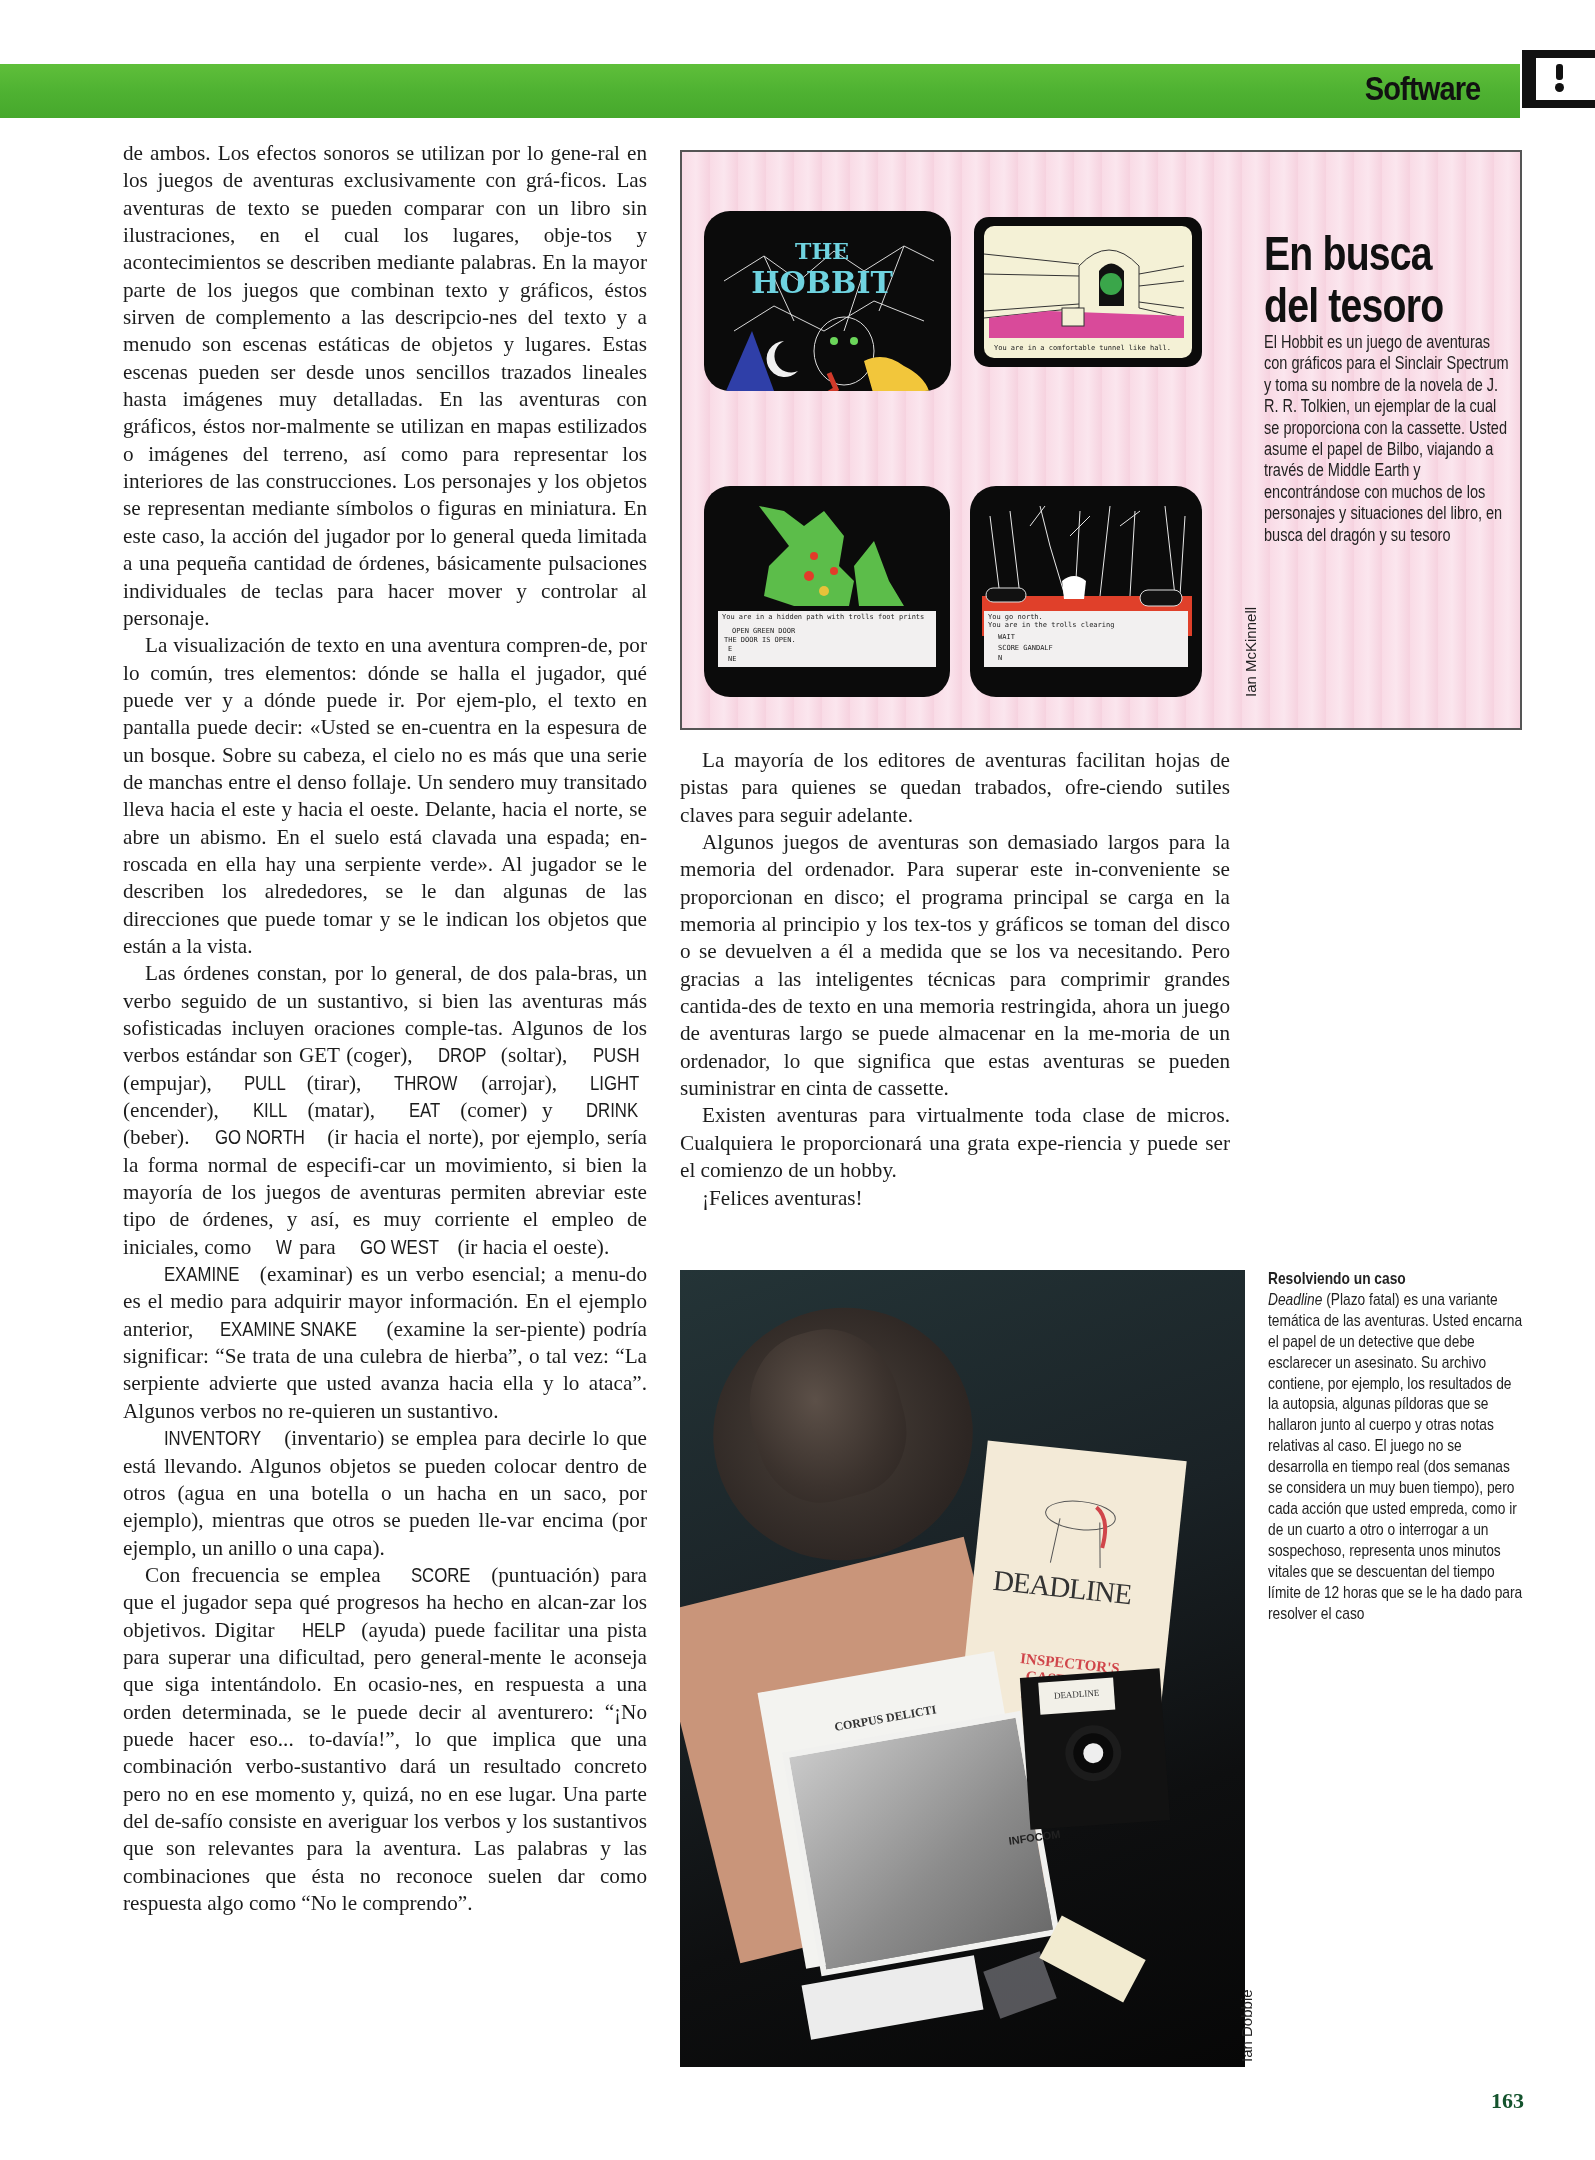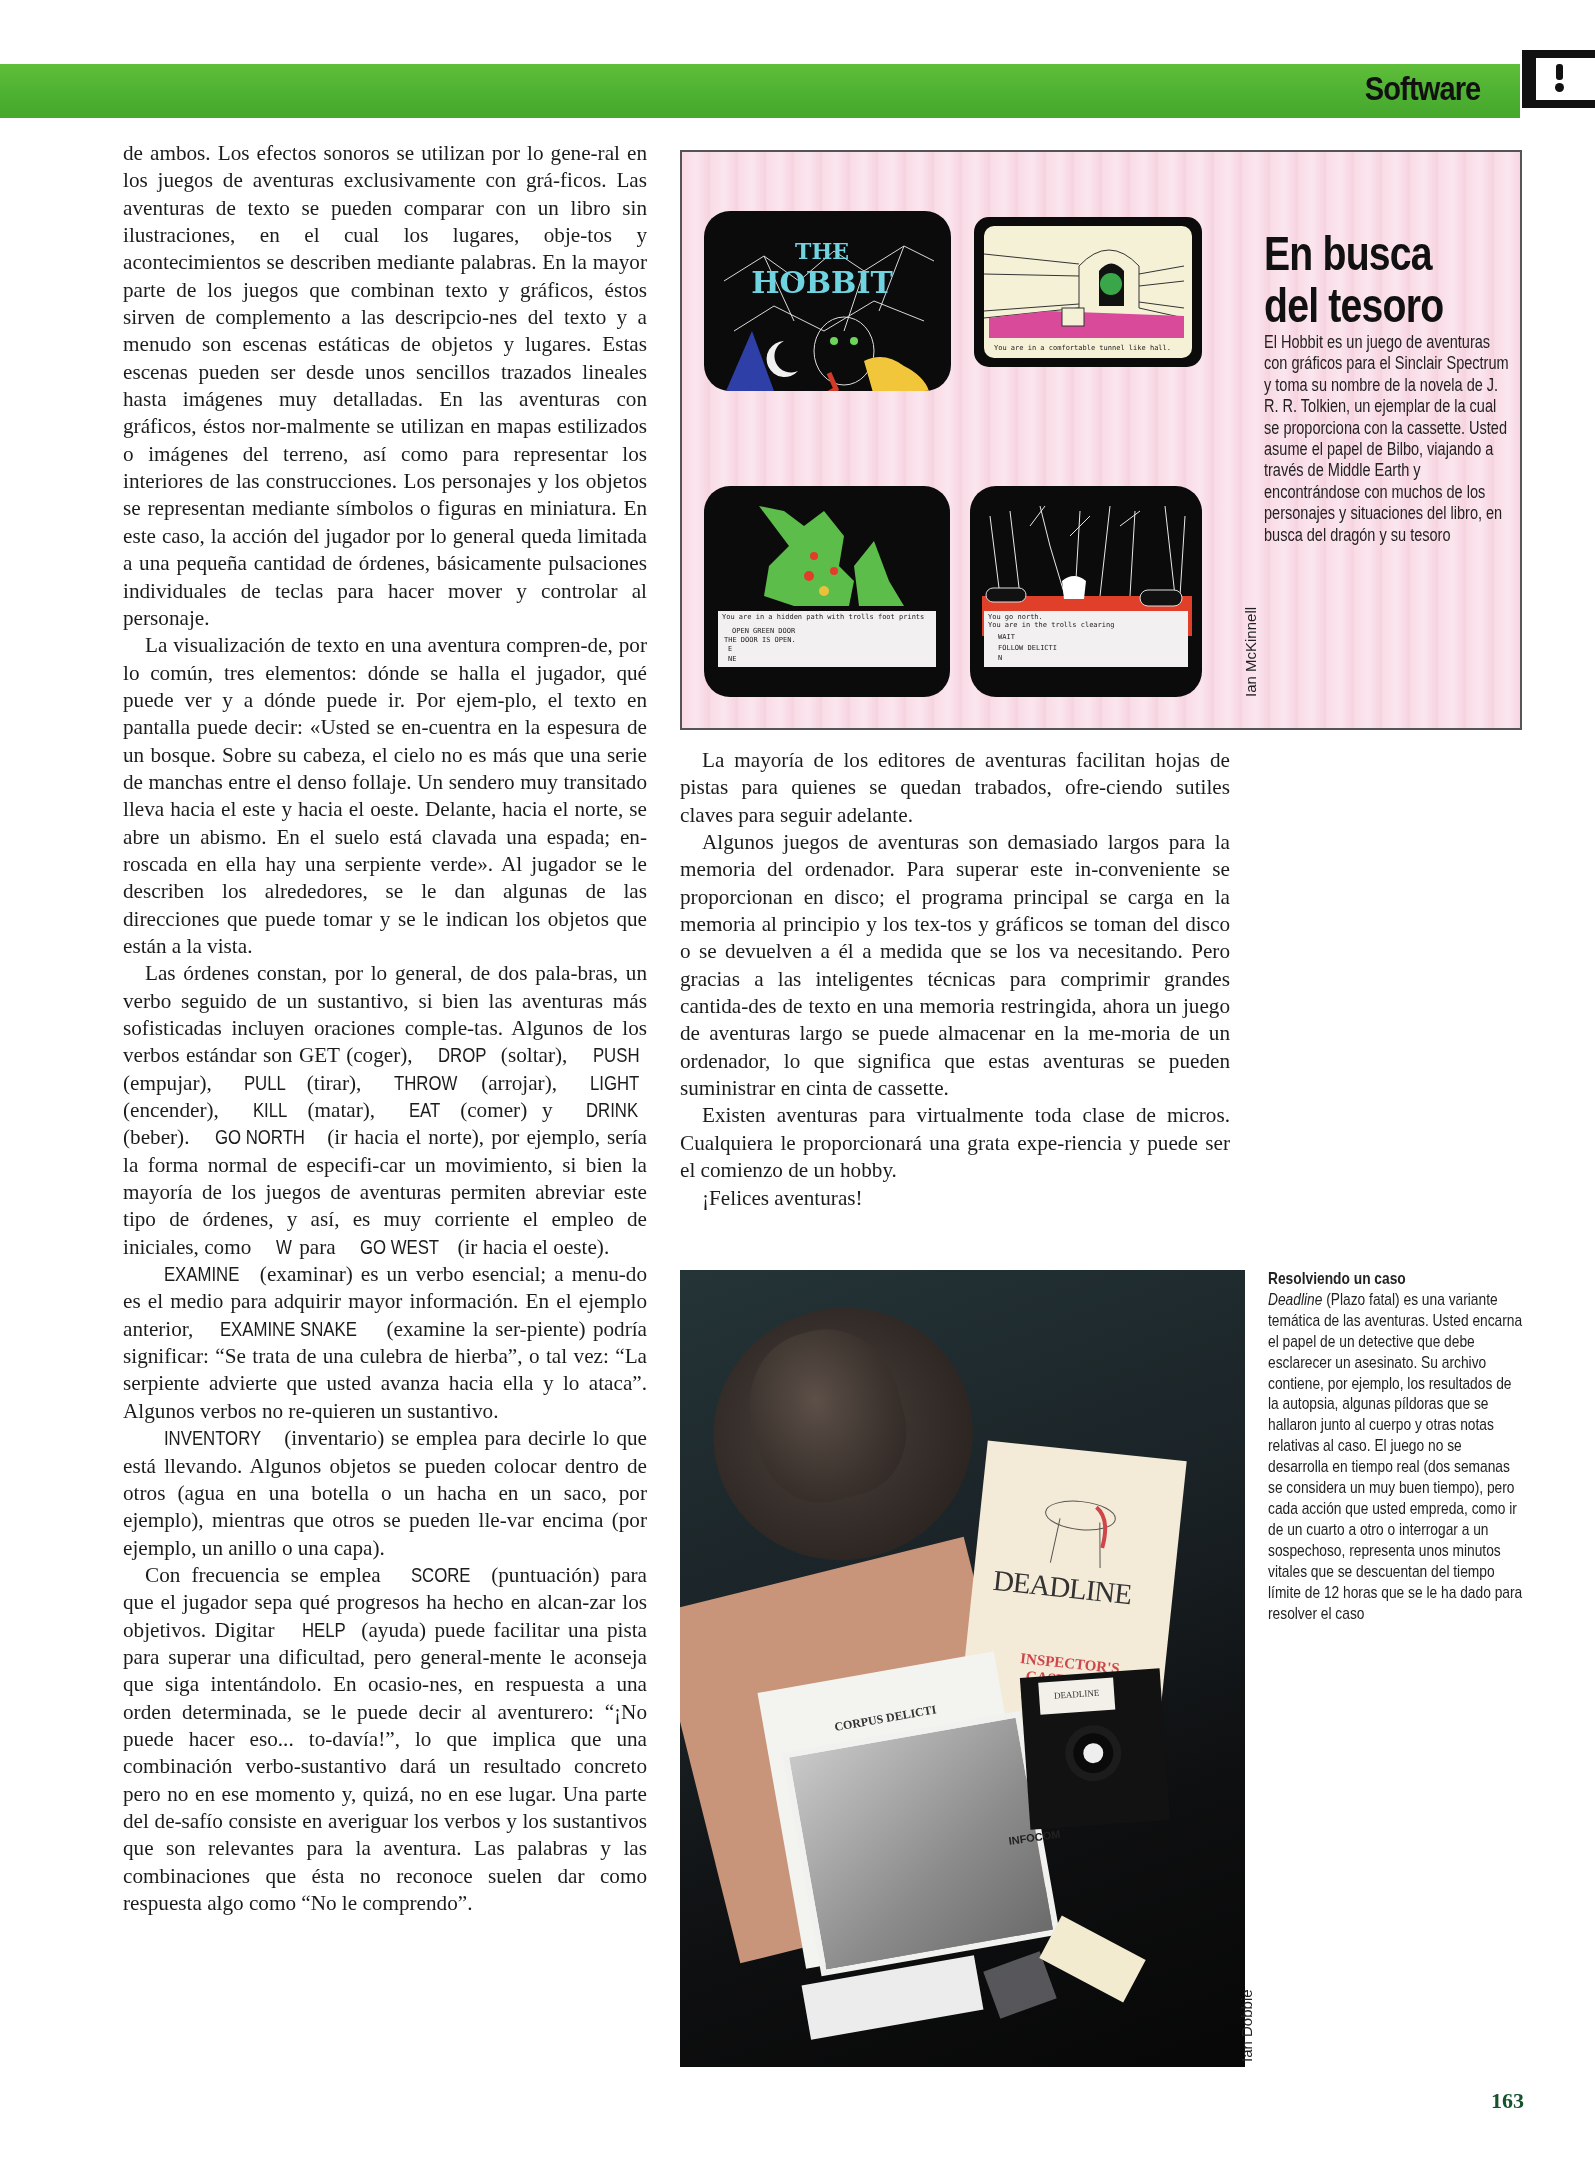--- a/index.html
+++ b/index.html
@@ -165,21 +165,21 @@
       <rect x="12" y="110" width="210" height="40" fill="#e0402a"></rect>
       <rect x="80" y="130" width="120" height="20" fill="#111"></rect>
       <path d="M92 95 q12 -10 24 0 l-2 18 h-20z" fill="#fff"></path>
       <rect x="16" y="102" width="40" height="14" rx="7" fill="#111" stroke="#ddd"></rect>
       <rect x="170" y="104" width="42" height="16" rx="8" fill="#111" stroke="#ddd"></rect>
     </svg>
     <div class="textbar">
       <div class="scr-text" style="left:4px;top:2px;">You go north.</div>
       <div class="scr-text" style="left:4px;top:10px;">You are in the trolls clearing</div>
       <div class="scr-text" style="left:14px;top:22px;">WAIT</div>
-      <div class="scr-text" style="left:14px;top:33px;">FOLLOW DELICTI</div>
+      <div class="scr-text" style="left:14px;top:33px;">SCORE GANDALF</div>
       <div class="scr-text" style="left:14px;top:43px;">N</div>
     </div>
   </div>
 
   <div class="credit-v" style="left:560px;top:545px;">Ian McKinnell</div>
 
   <div class="panel-title">
     <div>En busca</div>
     <div>del tesoro</div>
   </div>

